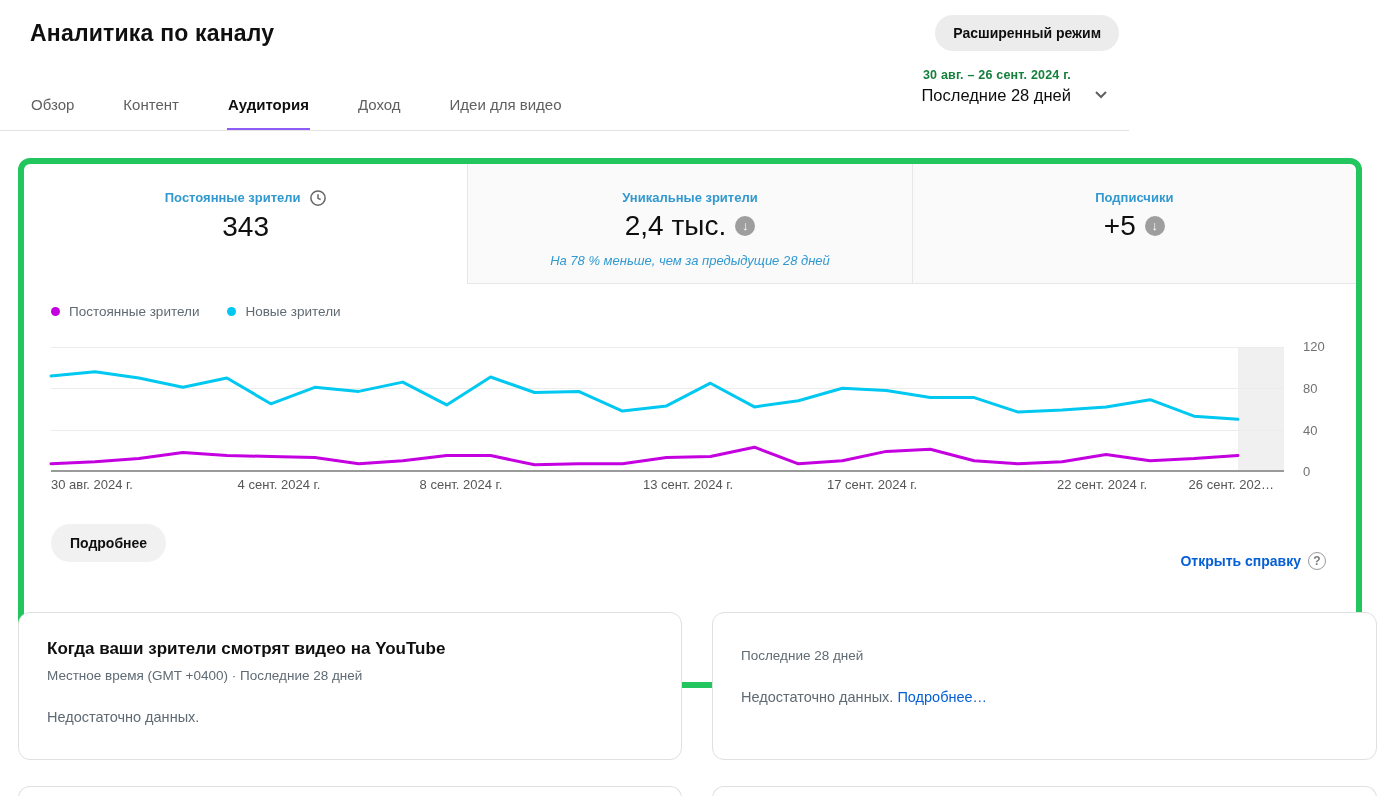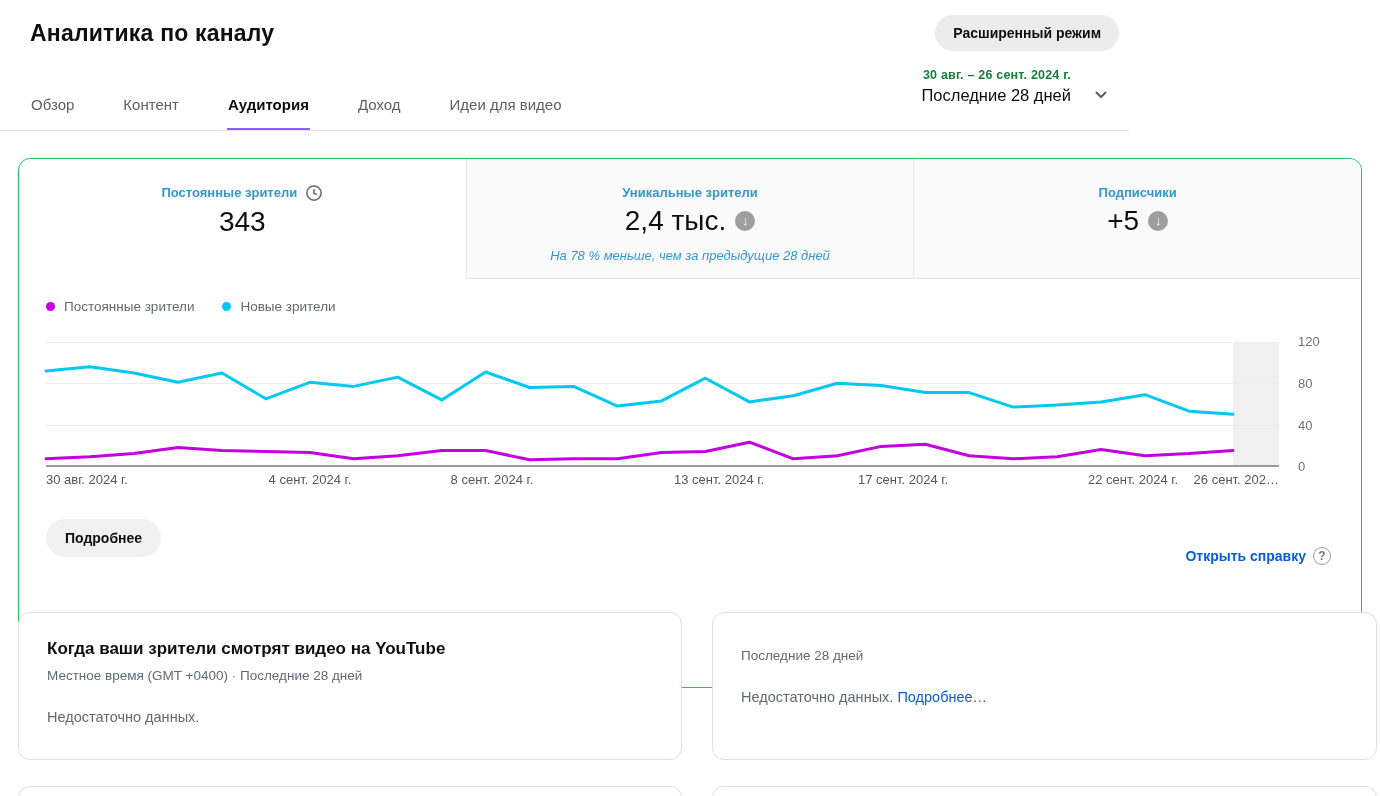--- a/index.html
+++ b/index.html
@@ -16,21 +16,21 @@
   .tabs { position:absolute; left:30px; bottom:0; display:flex; gap:47px; }
   .tab { font-size:15px; color:#606060; padding:0 1px 17px 1px; cursor:pointer; }
   .tab.active { color:#0f0f0f; font-weight:700; border-bottom:2px solid #8b5cf6; padding-bottom:14px; }
   .date-picker { position:absolute; right:58px; top:68px; text-align:right; cursor:pointer; }
   .date-range { font-size:12.5px; font-weight:700; color:#15803d; letter-spacing:.2px; }
   .date-preset { font-size:16.5px; color:#0d0d0d; margin-top:4px; }
   .chevron { position:absolute; right:16px; top:82px; width:24px; height:24px; cursor:pointer; }
 
   
   .main-card { position:absolute; left:18px; top:158px; width:1344px; height:530px;
-               border:1px solid #22c55e; border-radius:12px; background:#fff; }
+               border:6px solid #22c55e; border-radius:12px; background:#fff; }
 
   .metric-tabs { display:flex; height:120px; }
   .metric-tab { flex:1 1 0; text-align:center; padding-top:24px; cursor:pointer; }
   .metric-tab.inactive { background:#fafafa; border-left:1px solid #e7e7e7; border-bottom:1px solid #e7e7e7; }
   .metric-tab:last-child { border-radius:0 12px 0 0; }
   .metric-label-row { display:inline-flex; align-items:center; gap:8px;
                       font-size:13px; font-weight:700; color:#3199cf; }
   .metric-value-row { margin-top:4px; display:flex; justify-content:center; align-items:center; gap:9px; }
   .metric-value { font-size:28px; color:#0f0f0f; }
   .metric-sub { margin-top:11px; font-size:13px; font-style:italic; color:#3199cf; }
@@ -43,21 +43,21 @@
   .legend-item { display:flex; align-items:center; gap:9px; font-size:13.5px; color:#5f6a73; }
   .legend-dot { width:9px; height:9px; border-radius:50%; }
 
   .band { position:absolute; left:1214px; top:183px; width:46px; height:124px; background:#f0f0f0; }
   .gridline { position:absolute; left:27px; width:1233px; height:1px; background:#ececec; }
   .axisline { position:absolute; left:27px; top:306px; width:1233px; height:2px; background:#9a9a9a; }
   #chart-svg { position:absolute; left:27px; top:172px; width:1233px; height:140px; overflow:visible; }
 
   .ylabel { position:absolute; left:1279px; font-size:13px; color:#717171; }
   .xlabel { position:absolute; top:313px; font-size:13px; color:#565656; white-space:nowrap; }
-  .xl-c { transform:translateX(-50%);margin-left:36px; }
+  .xl-c { transform:translateX(-50%); }
 
   .details-btn { position:absolute; left:27px; top:360px; background:#f1f1f1; border:none;
                  border-radius:20px; padding:11px 19px; font-size:14px; font-weight:700;
                  font-family:inherit; color:#0f0f0f; cursor:pointer; }
   .help-link { position:absolute; right:30px; top:388px; display:flex; align-items:center; gap:7px;
                font-size:14px; font-weight:600; color:#065fd4; cursor:pointer; }
   .q-icon { width:18px; height:18px; border-radius:50%; border:1.5px solid #9a9a9a;
             color:#7a7a7a; font-size:12px; font-weight:700; line-height:17px; text-align:center; }
 
   

